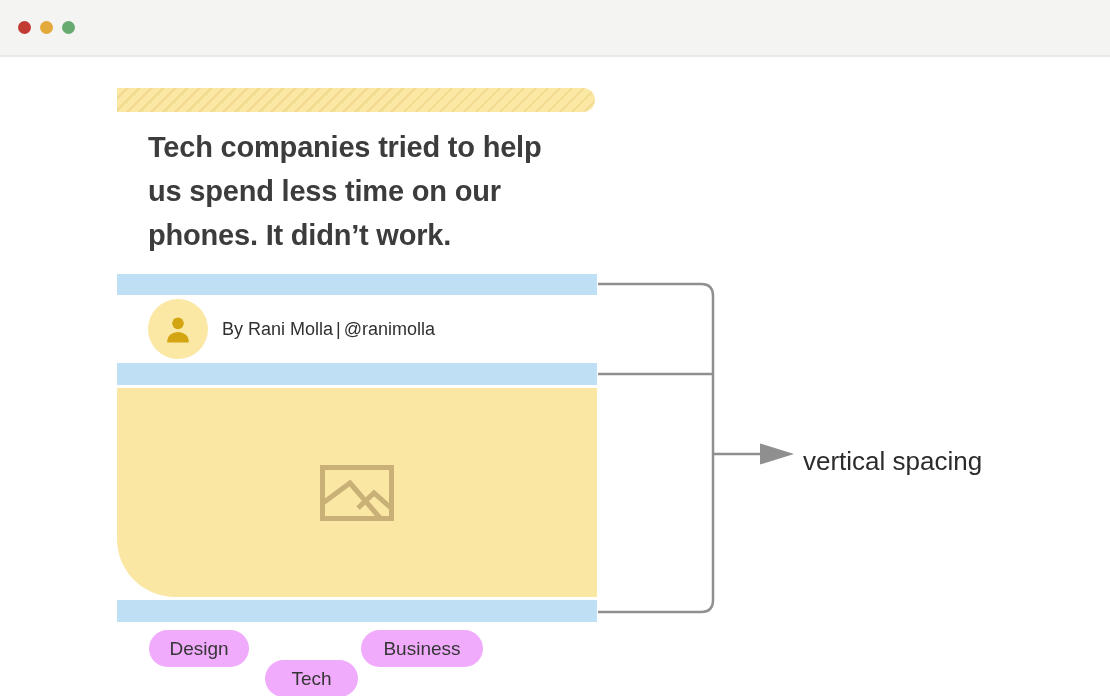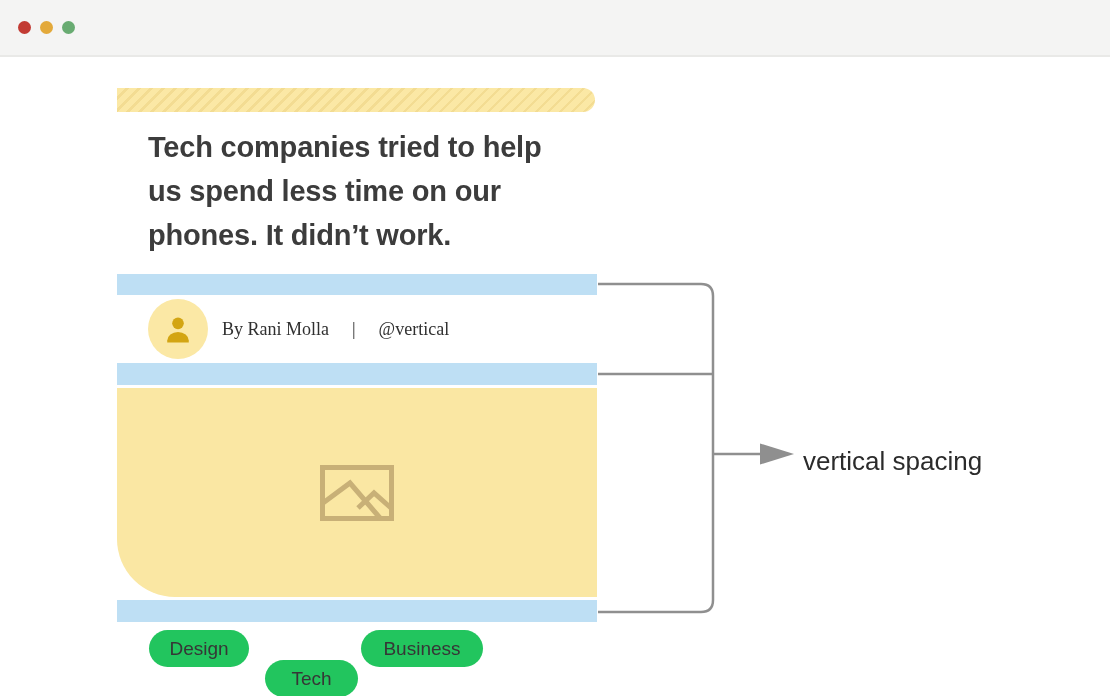--- a/index.html
+++ b/index.html
@@ -60,35 +60,35 @@
     display: flex; align-items: center; gap: 14px;
   }
   .avatar {
     width: 60px; height: 60px; border-radius: 50%;
     background: #fbe8a5;
     display: flex; align-items: center; justify-content: center;
     flex: 0 0 auto;
   }
   .avatar svg { width: 34px; height: 34px; }
   .byline {
-    display: flex; align-items: flex-end; gap: 23px;
-    font-size: 18px; color: #303030; white-space: nowrap; font-family: Liberation Serif, serif;
+    display: flex; align-items: flex-end; gap: 3px;
+    font-size: 18px; color: #303030; white-space: nowrap;
   }
 
   .image-block {
     position: absolute; left: 117px; top: 388px;
     width: 480px; height: 209px;
     background: #fae7a3;
     border-bottom-left-radius: 58px;
     display: flex; align-items: center; justify-content: center;
   }
 
   .tag {
     position: absolute; top: 630px; height: 37px;
-    background: #22c55e; border-radius: 18.5px;
+    background: #f0abfc; border-radius: 18.5px;
     display: flex; align-items: center; justify-content: center;
     font-size: 19px; color: #363636;
     border: none; padding: 0;
     font-family: inherit;
   }
   .tag-design   { left: 149px; width: 100px; }
   .tag-tech     { left: 265px; width: 93px; margin-top: 30px;  }
   .tag-business { left: 361px; width: 122px; }
 
   
@@ -126,21 +126,21 @@
   <div class="author-row">
     <div class="avatar">
       <svg viewBox="0 0 24 24">
         <circle cx="12" cy="8" r="4.1" fill="#d3a513"></circle>
         <path d="M4.4 21.6 v-1.4 a7.6 6.1 0 0 1 15.2 0 v1.4 z" fill="#d3a513"></path>
       </svg>
     </div>
     <div class="byline">
       <span>By Rani Molla</span>
       <span>|</span>
-      <span>@vertical</span>
+      <span>@ranimolla</span>
     </div>
   </div>
 
   <div class="spacer-bar bar-mid"></div>
 
   <div class="image-block">
     <svg width="74" height="56" viewBox="0 0 74 56">
       <rect x="2.5" y="2.5" width="69" height="51" fill="none" stroke="#c8b077" stroke-width="5"></rect>
       <path d="M3 38 L30 18 L60 53" fill="none" stroke="#c8b077" stroke-width="5"></path>
       <path d="M38 43 L54 28 L71 43" fill="none" stroke="#c8b077" stroke-width="5"></path>

